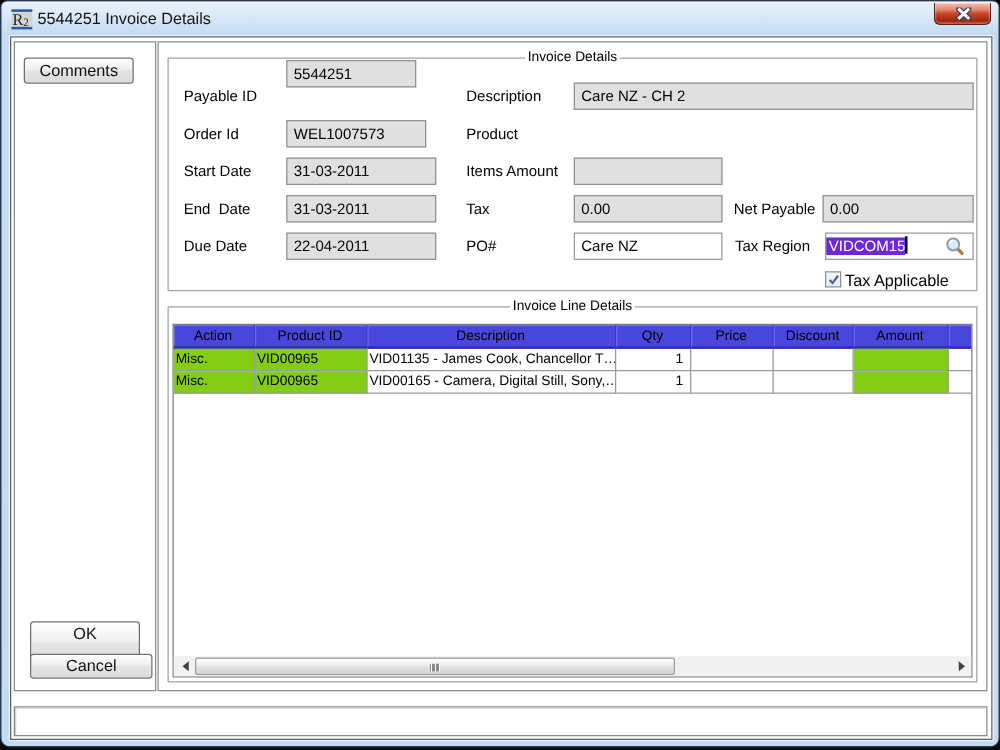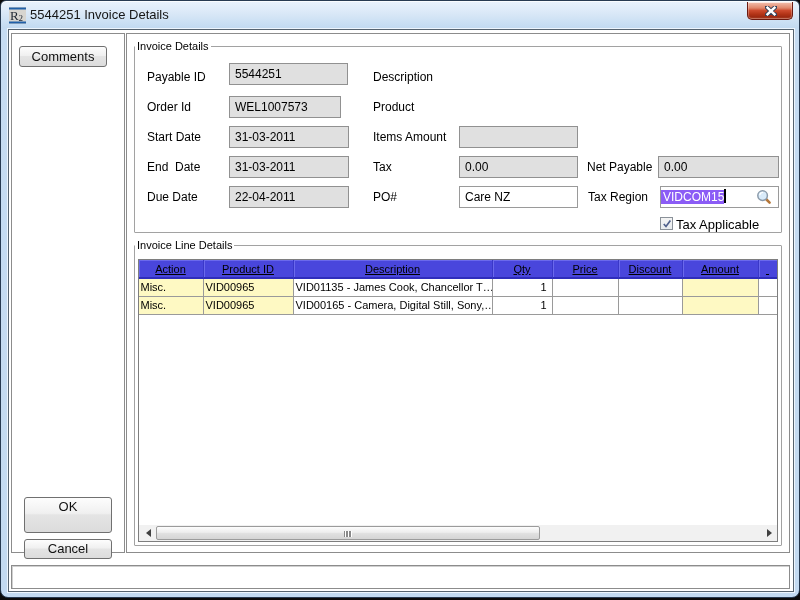--- a/index.html
+++ b/index.html
@@ -16,38 +16,38 @@
 #client{position:absolute;left:7px;top:28px;width:786px;height:563px;background:#fff;border:1px solid #56636f;box-shadow:0 0 0 1px #edf5fd}
 .panel{position:absolute;background:#fff;border:1px solid #8c8c8c}
 #lpanel{left:10px;top:32px;width:114px;height:520px}
 #rpanel{left:125px;top:32px;width:664px;height:520px}
 #statusbar{left:10px;top:564px;width:779px;height:24px;border:1px solid #8c8c8c;box-shadow:inset 1px 1px 0 #d0d0d0}
 .btn{position:absolute;border:1px solid #707070;border-radius:3px;font-size:13px;color:#111;
  background:linear-gradient(#fdfdfd,#f0f0f0 45%,#e4e4e4 50%,#dcdcdc);
  text-align:center;}
 #btnComments{left:18px;top:45px;width:88px;height:21px;line-height:19px}
 #btnOK{left:23px;top:496px;width:88px;height:36px;line-height:18px}
-#btnCancel{left:23px;top:538px;width:88px;height:20px;line-height:18px}
+#btnCancel{left:23px;top:522px;width:98px;height:20px;line-height:18px}
 .group{position:absolute;border:1px solid #a2a2a2;border-radius:1px}
-.group>.glabel{position:absolute;top:-7px;left:0;right:0;text-align:left;font-size:11px;color:#000}
+.group>.glabel{position:absolute;top:-7px;left:0;right:0;text-align:center;font-size:11px;color:#000}
 .group>.glabel>span{background:#fff;padding:0 2px}
 #grp1{left:133px;top:45px;width:648px;height:187px}
 #grp2{left:133px;top:244px;width:648px;height:301px}
 .lab{position:absolute;font-size:12px;color:#000;white-space:pre}
 .tb{position:absolute;height:22px;font-size:12px;color:#000;line-height:20px;padding-left:5px;
  background:#e0e0e0;border:1px solid #919191;white-space:pre}
 .tbw{background:#fff;border:1px solid #9a9a9a}
 #cb{position:absolute;left:659px;top:216px;width:13px;height:13px;border:1px solid #8a9199;background:linear-gradient(#f4f4f4,#e8ecef);}
 #tblwrap{position:absolute;left:136.5px;top:258px;width:640px;height:283px;border:1px solid #7e7e7e;background:#fff}
 .hc{position:absolute;top:0;height:19px;background:#4946dc;border-right:1px solid #3a38c8;border-bottom:2px solid #2f2dbb;
  color:#000;font-size:11px;text-align:center;line-height:18px;
- box-shadow:inset 1px 1px 0 #6b69ec;text-decoration:underline;}
+ box-shadow:inset 1px 1px 0 #6b69ec;}
 .rc{position:absolute;height:18px;border-right:1px solid #9a9a9a;border-bottom:1px solid #9a9a9a;
  font-size:11px;line-height:17px;padding-left:2px;white-space:pre;overflow:hidden;color:#000}
-.lav{background:#fef9c3}
+.lav{background:#84cc16}
 #hsb{position:absolute;left:0px;bottom:0px;width:638px;height:16px;background:#f1f1f1}
 #hsb .arr{position:absolute;top:0;width:16px;height:16px}
 #thumb{position:absolute;left:17px;top:1px;width:384px;height:14px;border:1px solid #9b9b9b;border-radius:2px;
  background:linear-gradient(#fdfdfd,#ededed 45%,#e0e0e0 55%,#d5d5d5)}
 #grip{position:absolute;left:50%;top:4px;width:8px;height:6px;margin-left:-4px;
  background:repeating-linear-gradient(90deg,#888 0,#888 1px,#fff 1px,#fff 2px,#888 2px,#888 3px,transparent 3px,transparent 3px)}
 .tri-l{width:0;height:0;border:4px solid transparent;border-right:5px solid #404040;position:absolute;left:3px;top:4px}
 .tri-r{width:0;height:0;border:4px solid transparent;border-left:5px solid #404040;position:absolute;left:6px;top:4px}
 </style></head><body>
 <div id="win">
@@ -76,37 +76,38 @@
       <div class="glabel"><span>Invoice Details</span></div>
     </div>
  <div class="group" id="grp2">
       <div class="glabel"><span>Invoice Line Details</span></div>
     </div>
  <div class="lab" style="left:146px;top:69px">Payable ID</div>
  <div class="lab" style="left:146px;top:99px">Order Id</div>
  <div class="lab" style="left:146px;top:129px">Start Date</div>
  <div class="lab" style="left:146px;top:159px">End  Date</div>
  <div class="lab" style="left:146px;top:189px">Due Date</div>
- <div class="tb" style="left:228px;top:62px;width:119px">5544251</div>
+ <div class="tb" style="left:228px;top:47px;width:104px">5544251</div>
  <div class="tb" style="left:228px;top:95px;width:112px">WEL1007573</div>
  <div class="tb" style="left:228px;top:125px;width:120px">31-03-2011</div>
  <div class="tb" style="left:228px;top:155px;width:120px">31-03-2011</div>
  <div class="tb" style="left:228px;top:185px;width:120px">22-04-2011</div>
  <div class="lab" style="left:372px;top:69px">Description</div>
  <div class="lab" style="left:372px;top:99px">Product</div>
  <div class="lab" style="left:372px;top:129px">Items Amount</div>
  <div class="lab" style="left:372px;top:159px">Tax</div>
  <div class="lab" style="left:372px;top:189px">PO#</div>
  <div class="lab" style="left:586px;top:159px">Net Payable</div>
  <div class="lab" style="left:587px;top:189px">Tax Region</div>
+ <div class="tb" style="left:458px;top:65px;width:320px">Care NZ - CH 2</div>
  <div class="tb" style="left:458px;top:125px;width:119px"></div>
  <div class="tb" style="left:458px;top:155px;width:119px">0.00</div>
  <div class="tb" style="left:657px;top:155px;width:121px">0.00</div>
  <div class="tb tbw" style="left:458px;top:185px;width:119px">Care NZ</div>
- <div class="tb tbw" style="left:659px;top:185px;width:119px;padding-left:0"><span style="background:#8b5cf6;color:#fff;padding-left:2px">VIDCOM15</span><span style="display:inline-block;width:2px;height:14px;background:#000;vertical-align:-2px"></span><svg style="position:absolute;right:6px;top:2px" width="16" height="16" viewBox="0 0 16 16">
+ <div class="tb tbw" style="left:659px;top:185px;width:119px;padding-left:0"><span style="background:#6d28d9;color:#fff;padding-left:2px">VIDCOM15</span><span style="display:inline-block;width:2px;height:14px;background:#000;vertical-align:-2px"></span><svg style="position:absolute;right:6px;top:2px" width="16" height="16" viewBox="0 0 16 16">
         <line x1="10" y1="10" x2="13.6" y2="13.6" stroke="#b5773a" stroke-width="2.6" stroke-linecap="round"></line>
         <circle cx="6.6" cy="6.6" r="4.8" fill="#d9ebfa" stroke="#8a9aaa" stroke-width="1.5"></circle>
         <path d="M3.8 5.7 A3.4 3.4 0 0 1 6.6 3.3" stroke="#fff" stroke-width="1.3" fill="none" stroke-linecap="round"></path>
       </svg></div>
  <div id="cb">
       <svg width="13" height="13" viewBox="0 0 13 13" style="position:absolute;left:0;top:0">
         <path d="M2.8 6 L5 8.5 L9.4 2.6" stroke="#4f608c" stroke-width="1.7" fill="none"></path>
       </svg>
     </div>
  <div class="lab" style="left:675px;top:216px;font-size:13px">Tax Applicable</div>

